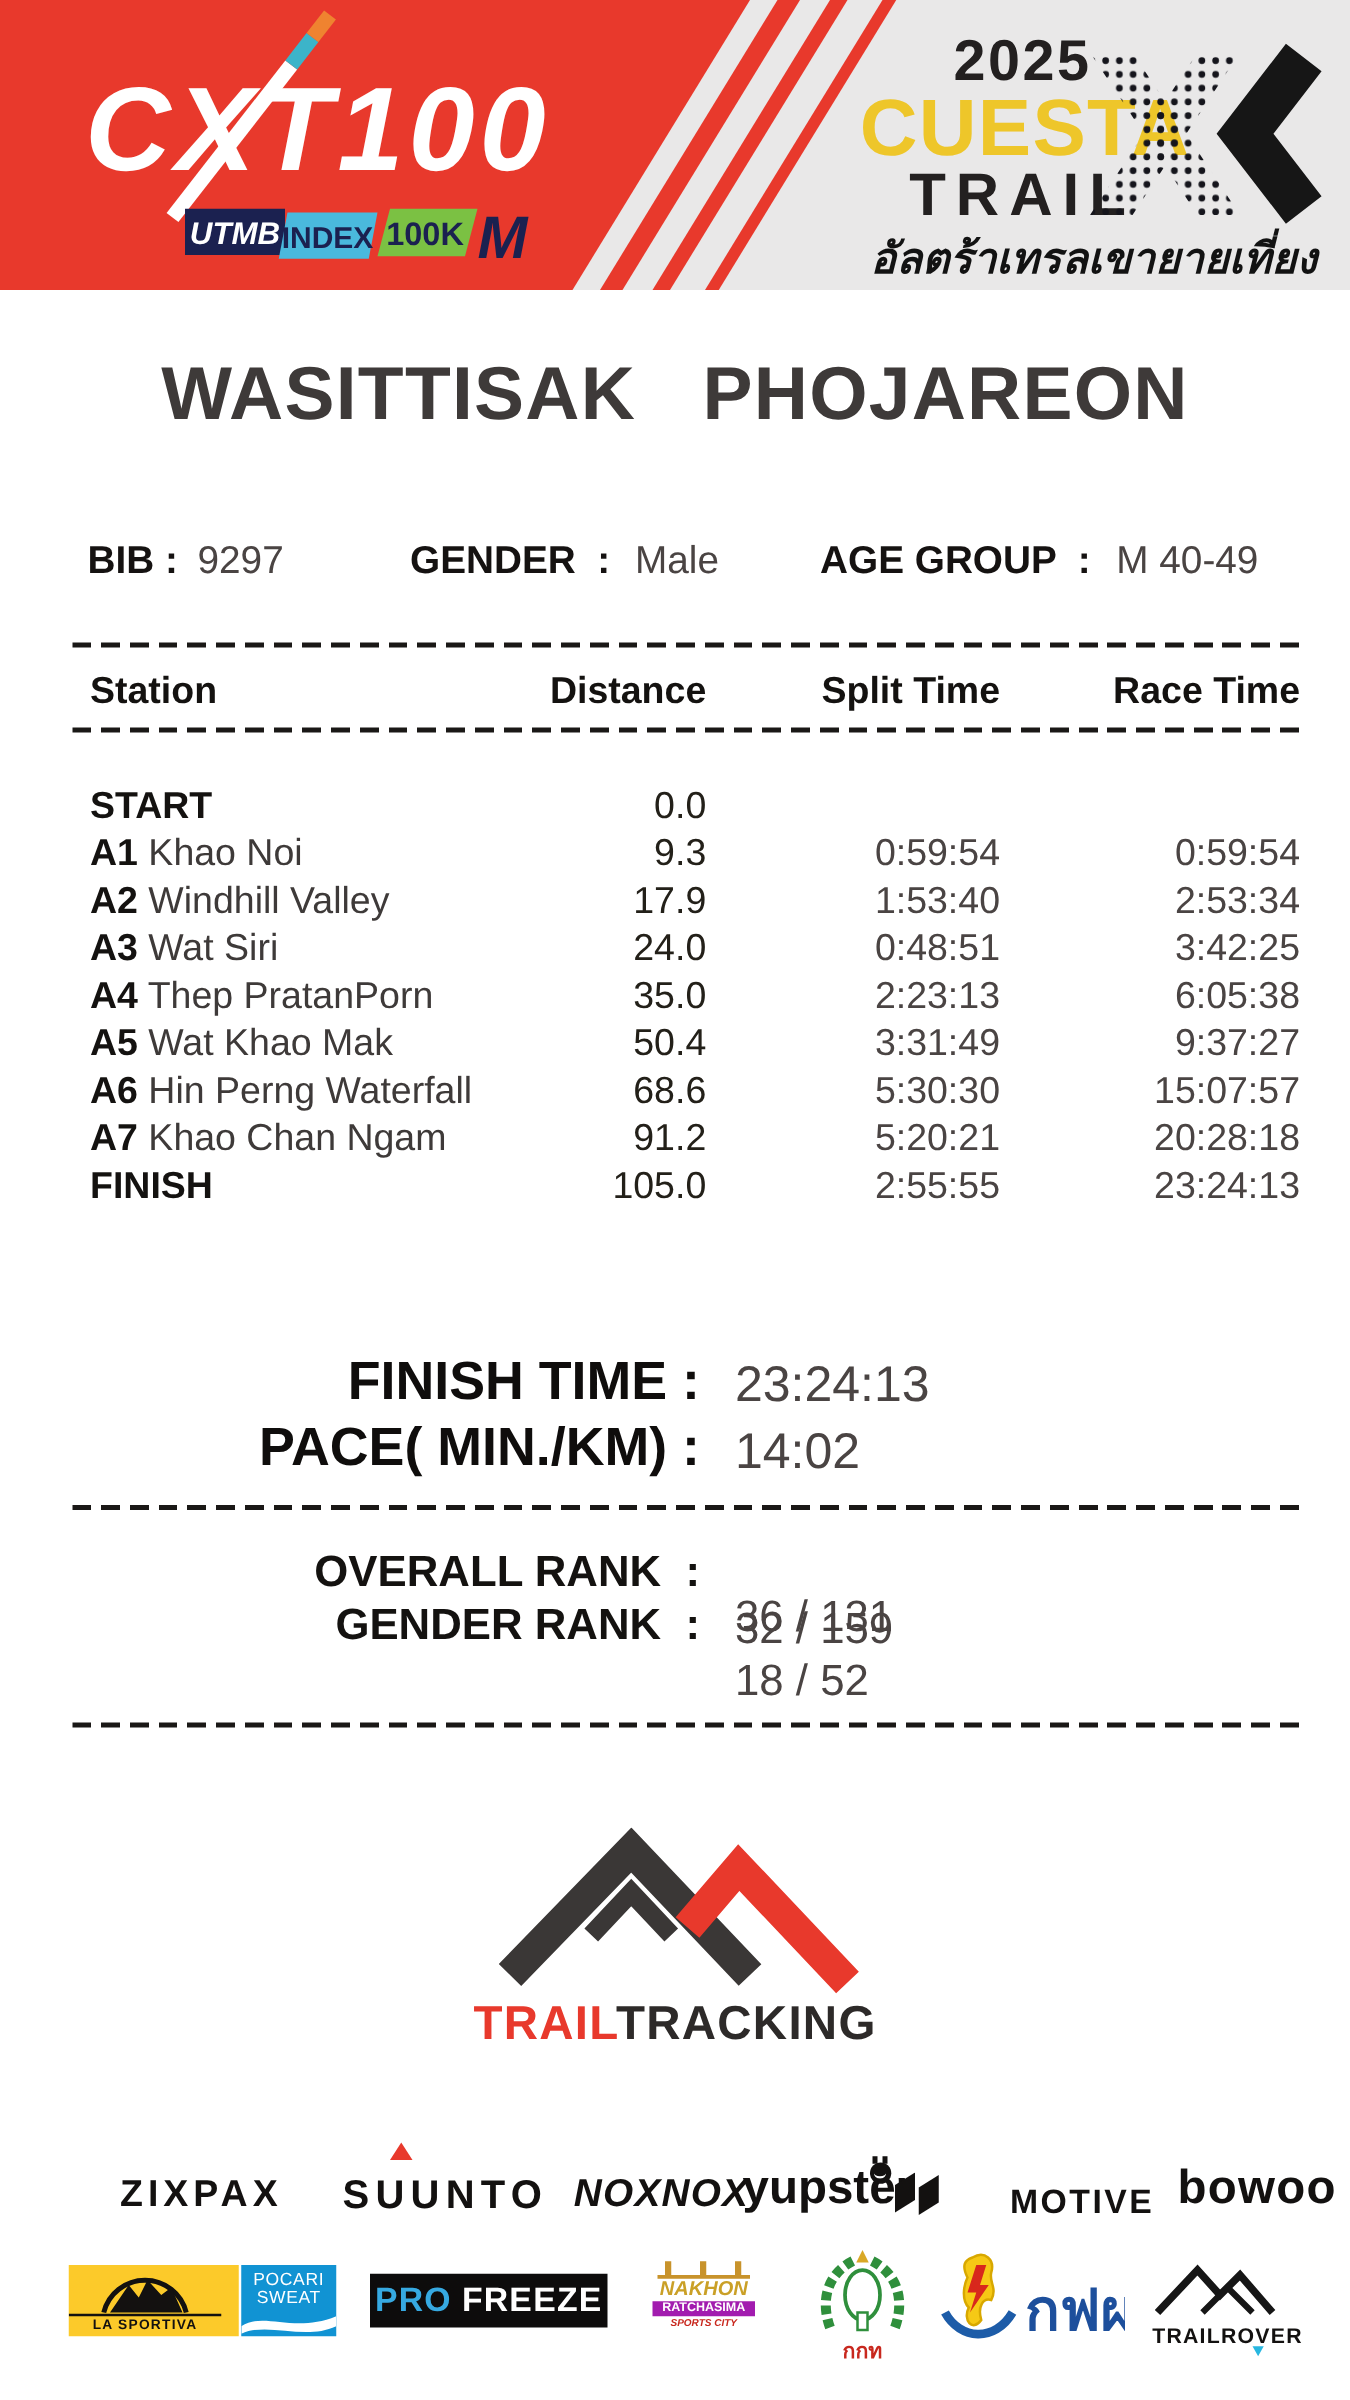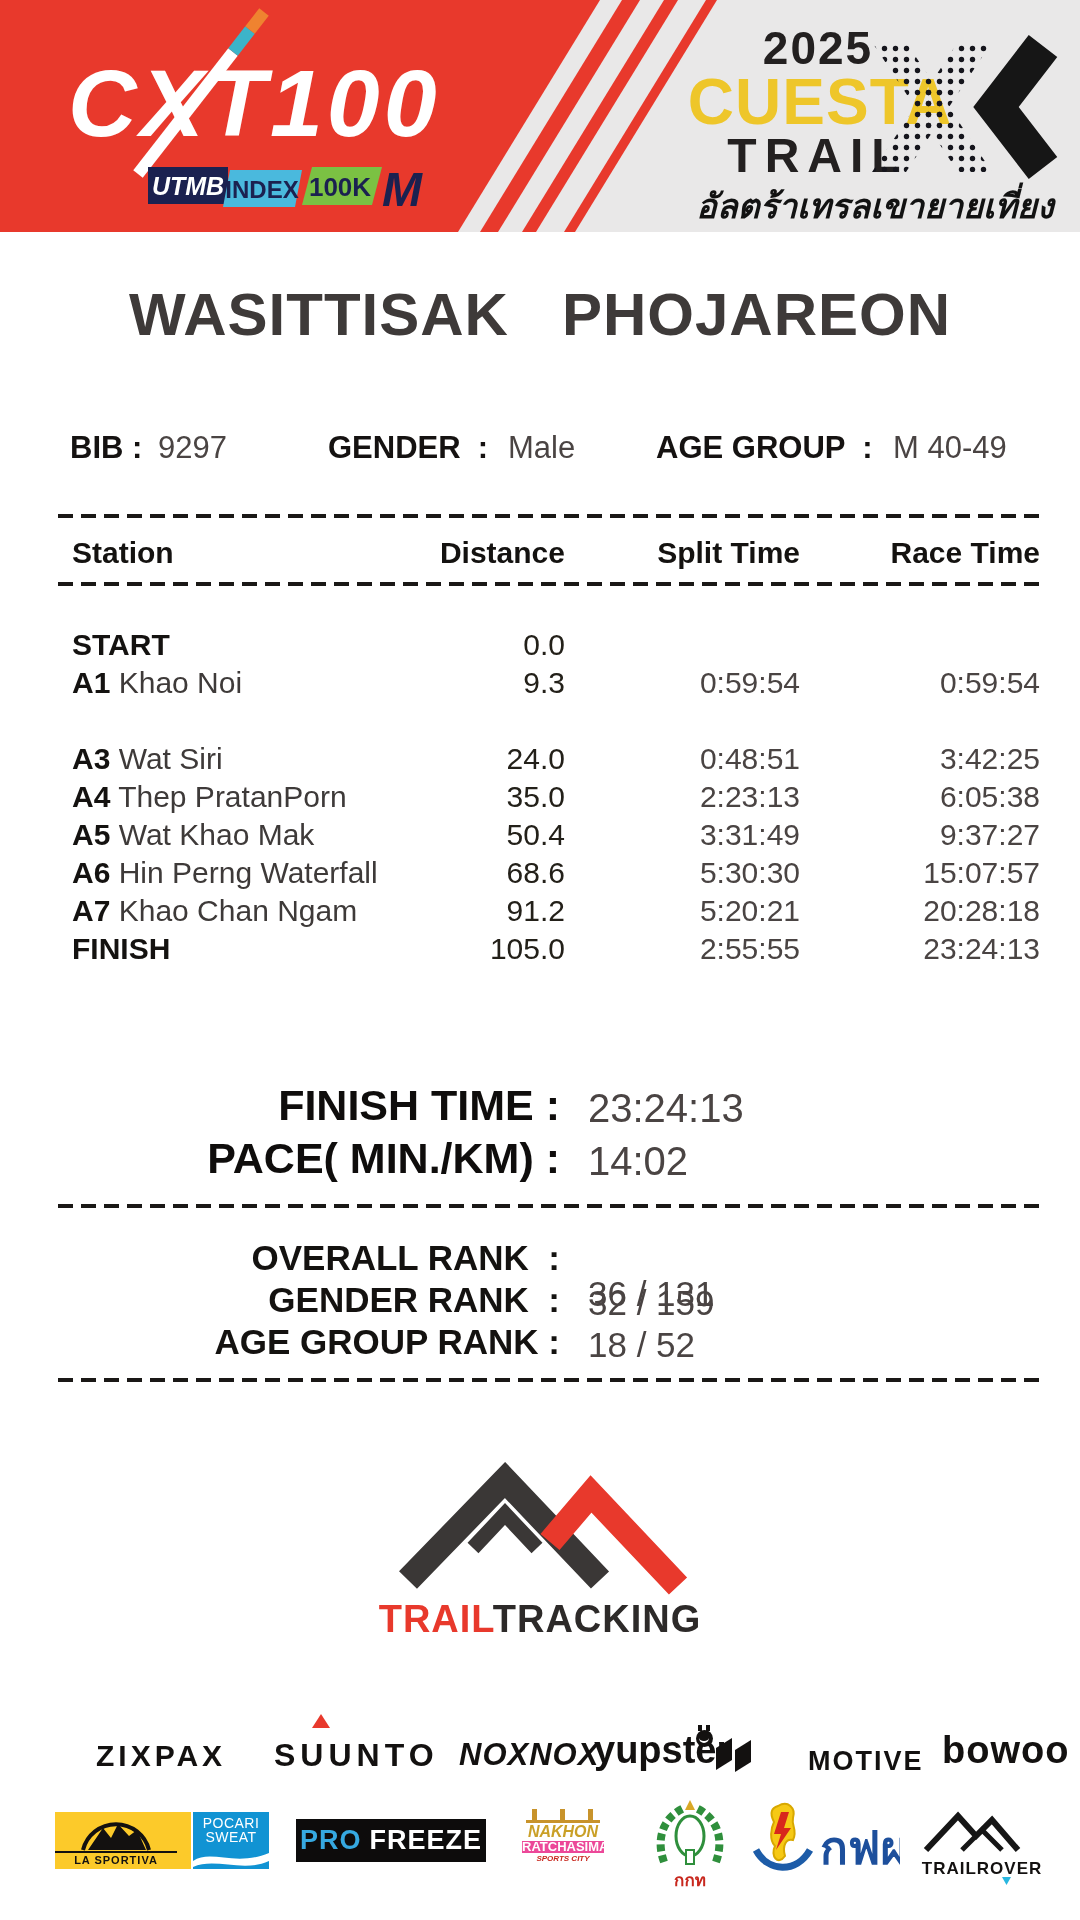--- a/index.html
+++ b/index.html
@@ -51,21 +51,21 @@
   .poca .ptxt{position:absolute;left:0;top:4px;width:76px;text-align:center;color:#fff;
               font-size:14px;font-weight:normal;line-height:14px;letter-spacing:0.5px;}
   .prof{position:absolute;left:296px;top:1819px;width:190px;height:43px;background:#0d0c0c;
         display:flex;align-items:center;justify-content:center;font-size:27px;font-weight:bold;letter-spacing:1px;}
   .prof .p1{color:#36a9e1;margin-right:8px;} .prof .p2{color:#ffffff;}
   .nak{position:absolute;left:518px;top:1806px;width:90px;height:80px;text-align:center;}
   .nak .gate{height:14px;border-bottom:3px solid #c8932b;position:relative;margin:0 8px;}
   .nak .gate::before{content:"";position:absolute;left:6px;top:3px;width:5px;height:11px;background:#c8932b;
                      box-shadow:28px 0 #c8932b,56px 0 #c8932b;}
   .nak .n1{font-size:16px;font-weight:bold;color:#caa027;line-height:18px;font-style:italic;}
-  .nak .n2{font-size:13px;font-weight:bold;color:#fff;background:#ec4899;line-height:12px;margin:0 4px;}
+  .nak .n2{font-size:10px;font-weight:bold;color:#fff;background:#a21caf;line-height:12px;margin:0 4px;}
   .nak .n3{font-size:8px;font-weight:bold;color:#c8281e;font-style:italic;line-height:11px;}
 </style>
 </head>
 <body>
 
 <div class="page">
 
   <svg class="hdr" width="1080" height="232" viewBox="0 0 1080 232">
     <defs>
       <pattern id="dotp" width="11" height="11" patternUnits="userSpaceOnUse">
@@ -122,20 +122,26 @@
     <span class="c-dist">0.0</span>
     <span class="c-split"></span>
     <span class="c-race"></span>
   </div>
   <div class="row" style="top:666px;">
     <span class="c-station"><b>A1</b><span> Khao Noi</span></span>
     <span class="c-dist">9.3</span>
     <span class="c-split">0:59:54</span>
     <span class="c-race">0:59:54</span>
   </div>
+  <div class="row" style="top:704px;">
+    <span class="c-station"><b>A2</b><span> Windhill Valley</span></span>
+    <span class="c-dist">17.9</span>
+    <span class="c-split">1:53:40</span>
+    <span class="c-race">2:53:34</span>
+  </div>
   <div class="row" style="top:742px;">
     <span class="c-station"><b>A3</b><span> Wat Siri</span></span>
     <span class="c-dist">24.0</span>
     <span class="c-split">0:48:51</span>
     <span class="c-race">3:42:25</span>
   </div>
   <div class="row" style="top:780px;">
     <span class="c-station"><b>A4</b><span> Thep PratanPorn</span></span>
     <span class="c-dist">35.0</span>
     <span class="c-split">2:23:13</span>
@@ -170,21 +176,20 @@
   <div class="sumval" style="top:1086px;">23:24:13</div>
   <div class="sumlbl" style="top:1134px;">PACE( MIN./KM) :</div>
   <div class="sumval" style="top:1139px;">14:02</div>
 
   <div class="dash" style="top:1204px;"></div>
 
   <div class="rklbl" style="top:1238px;">OVERALL RANK  :</div>
   <div class="rkval" style="top:1274px;">36 / 131</div>
   <div class="rklbl" style="top:1280px;">GENDER RANK  :</div>
   <div class="rkval" style="top:1283px;">32 / 159</div>
-  <div class="rklbl" style="top:1322px;">AGE GROUP RANK :</div>
   <div class="rkval" style="top:1325px;">18 / 52</div>
 
   <div class="dash" style="top:1378px;"></div>
 
   <svg class="abs" style="left:380px;top:1462px;" width="320" height="140" viewBox="0 0 320 140">
     <polyline points="28,118 125,18 220,118" fill="none" stroke="#3a3736" stroke-width="25"></polyline>
     <polyline points="93,86 125,52 157,86" fill="none" stroke="#3a3736" stroke-width="15"></polyline>
     <polyline points="170,80 211,32 298,124" fill="none" stroke="#e8392c" stroke-width="25"></polyline>
   </svg>
   <div class="ttext"><span class="t1">TRAIL</span><span class="t2">TRACKING</span></div>

